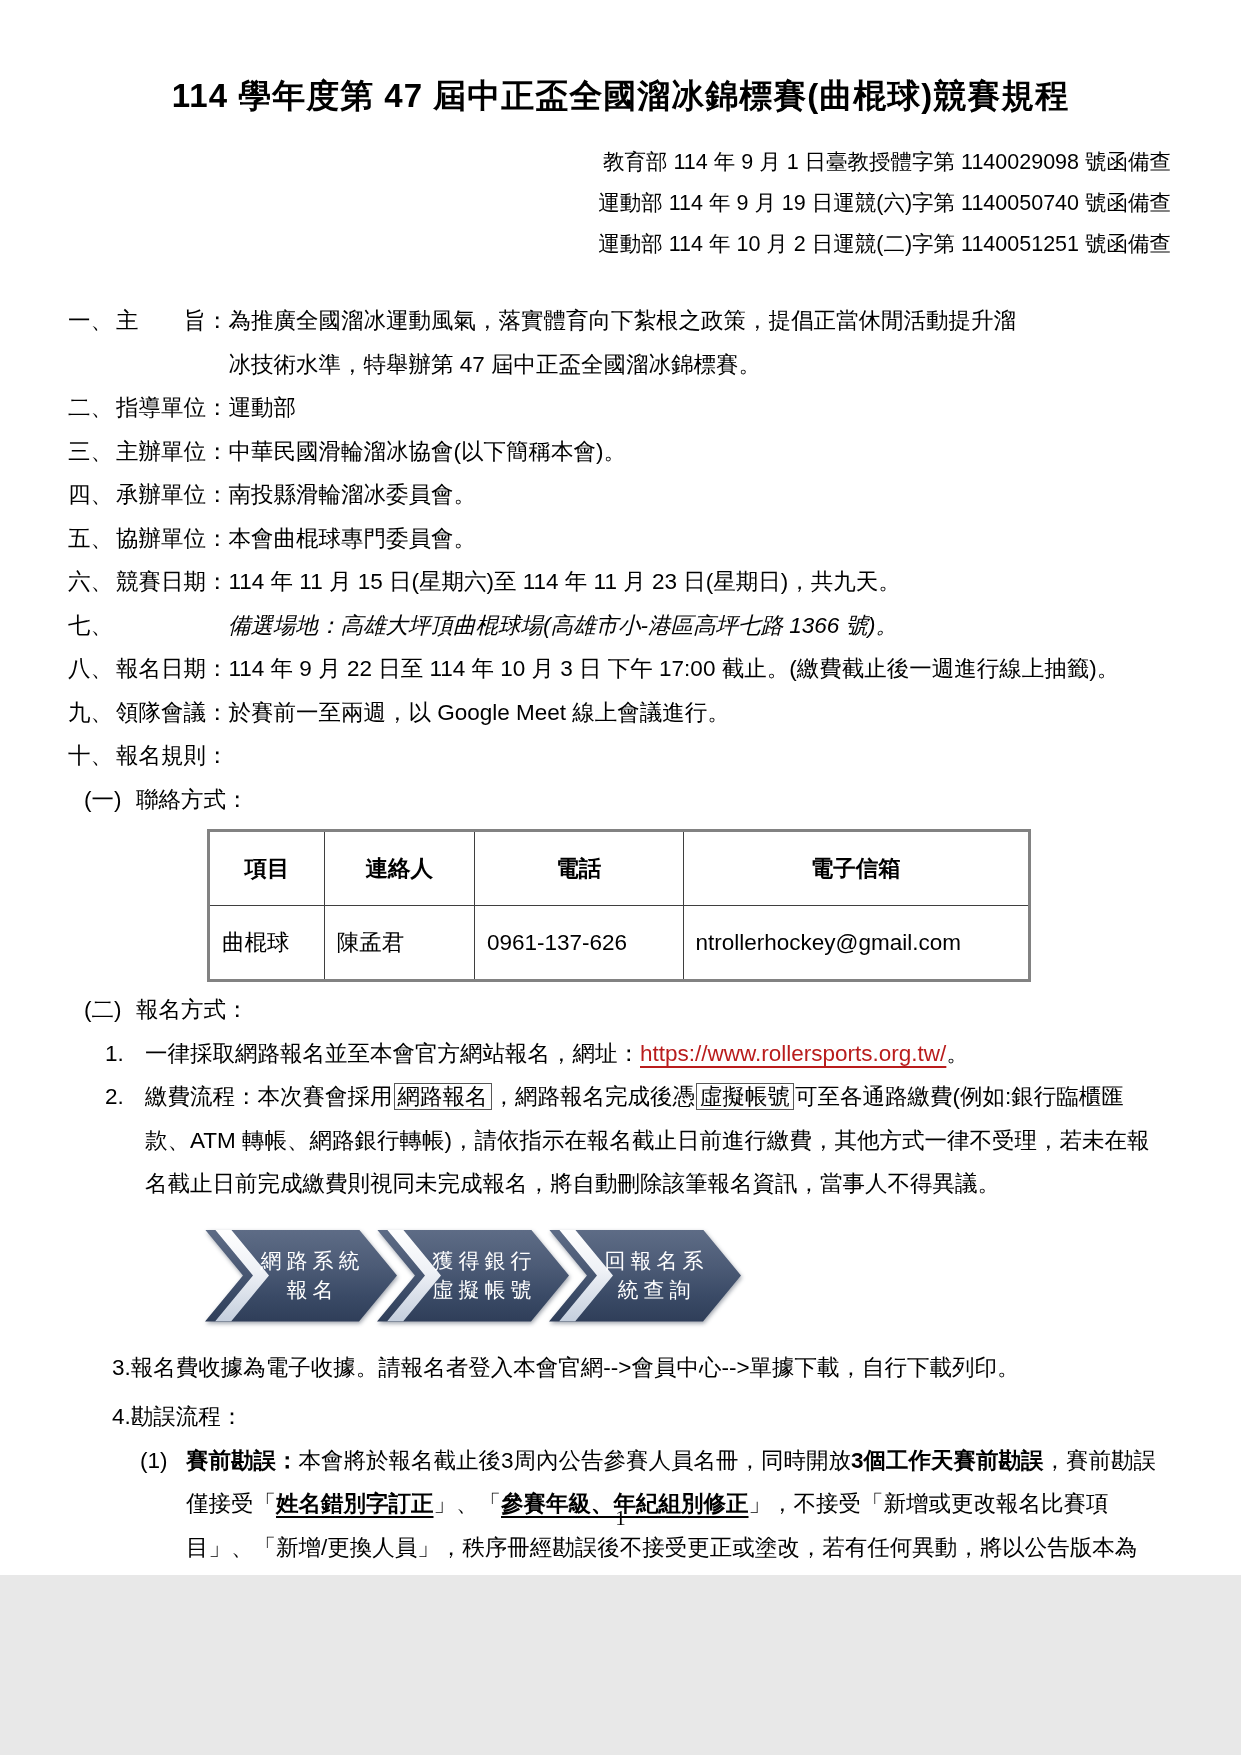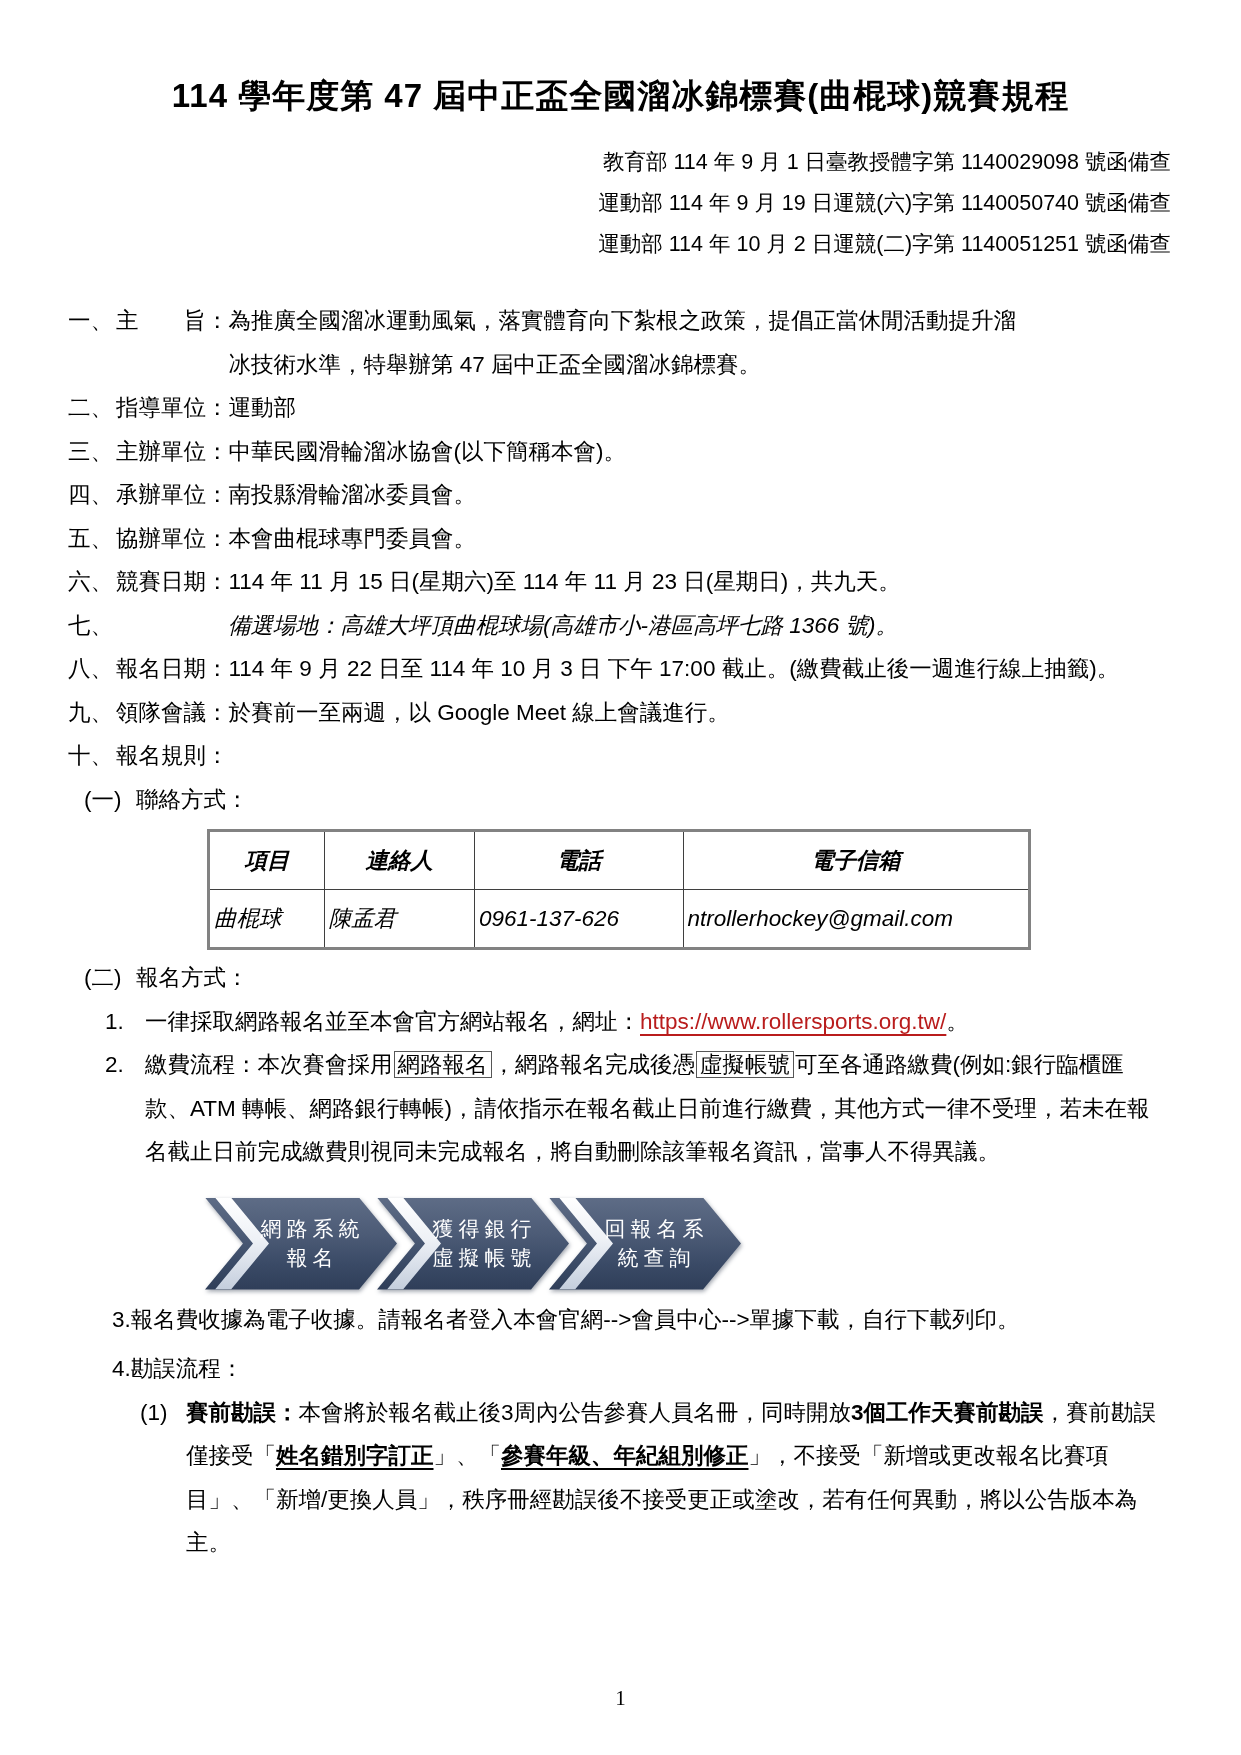--- a/index.html
+++ b/index.html
@@ -1,17 +1,17 @@
 <!DOCTYPE html>
 <html style="--arrow-top: #5e6c86; --arrow-bottom: #2f3e59; --arrow-text: #ffffff;"><head>
 <meta charset="utf-8">
 <style>
   html,body{margin:0;padding:0;background:#e8e8e8;}
   .page{
-    width:1241px;height:1755px;box-sizing:border-box;
+    width:1241px;height:1575px;box-sizing:border-box;
     margin:0 auto;background:#ffffff;color:#000;
     padding:74px 68px 0 68px;position:relative;
     font-family:"Liberation Sans",sans-serif;
   }
   
   .title{
     font-size:33px;font-weight:bold;text-align:center;
     margin:0 0 24px 0;letter-spacing:1px;line-height:44px;
   }
   .refs{text-align:right;font-size:21.5px;line-height:41px;margin:16px 2px 34px 0;}
@@ -41,29 +41,29 @@
   .u{text-decoration:underline;text-decoration-thickness:2px;text-underline-offset:5px;}
   .box{border:1.5px solid #565656;padding:0 3px;margin:17px 1px;}
   .link{text-decoration:underline;text-decoration-thickness:1.5px;text-underline-offset:5px;color:#b91c1c;cursor:pointer;}
   
   .contact-table{
     border-collapse:collapse;margin:8px 0 6px 139px;width:824px;
     font-size:22.5px;table-layout:fixed;
   }
   .contact-table th,.contact-table td{
     border:1.5px solid #3f3f3f;height:49px;
-    padding:4px;font-weight:normal;overflow:hidden;white-space:nowrap;font-style:italic;
+    padding:12px;font-weight:normal;overflow:hidden;white-space:nowrap;
   }
   .contact-table th{font-weight:bold;}
   .contact-table{border:3px solid #828282;outline:none;}
   .col-item{width:14.1%;} .col-person{width:18.3%;}
   .col-phone{width:25.4%;} .col-email{width:42.2%;}
   .cell-email{text-align:left;padding-left:10px;}
   
-  .flow{display:flex;margin:24px 0 8px 137px;height:92px;text-align:center;}
+  .flow{display:flex;margin:24px 0 24px 137px;height:92px;text-align:center;}
   .arrow-wrap{filter:drop-shadow(1px 2px 2px rgba(40,50,70,.45));position:relative;}
   .arrow-wrap + .arrow-wrap{margin-left:-20px;}
   .arrow{
     position:relative;width:192px;height:92px;
     background:linear-gradient(180deg,var(--arrow-top) 0%,#4c5b76 40%,#3a4a66 72%,var(--arrow-bottom) 100%);
     clip-path:polygon(0 0,154px 0,192px 46px,154px 92px,0 92px,38px 46px);
   }
   .band{
     position:absolute;inset:0;
     background:linear-gradient(180deg,#ffffff 0%,#eef1f6 45%,#c4cedd 100%);

